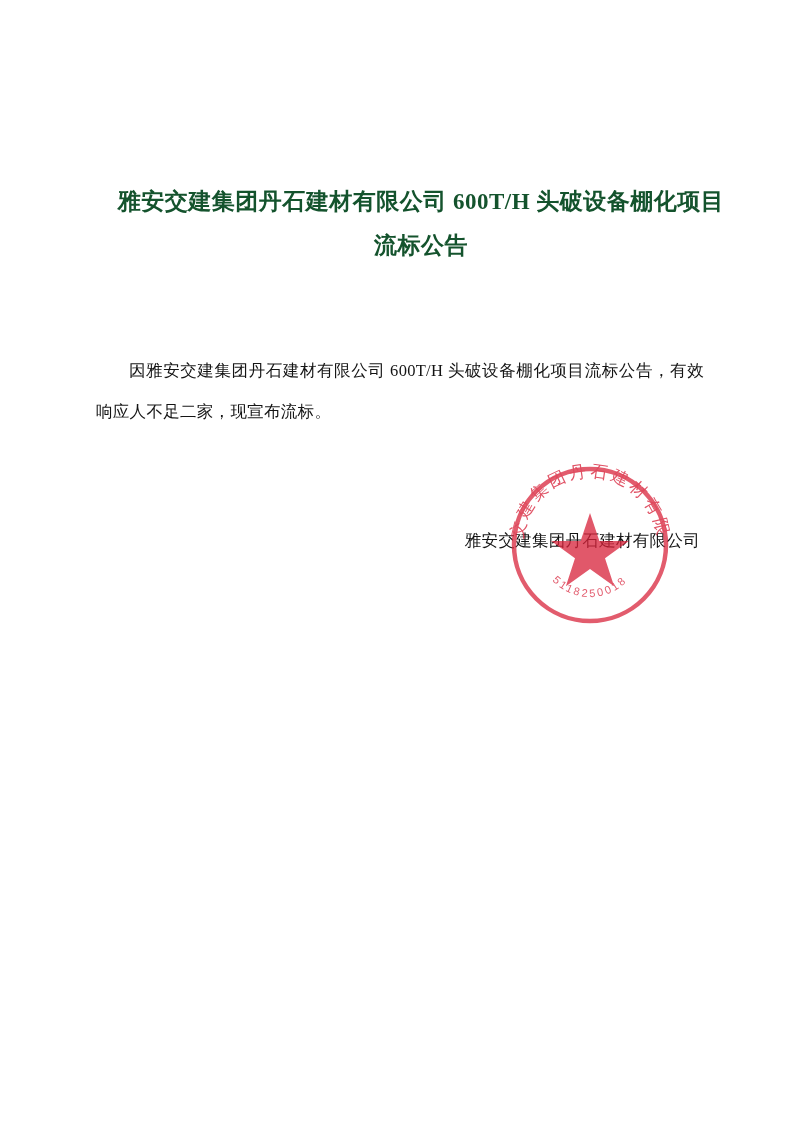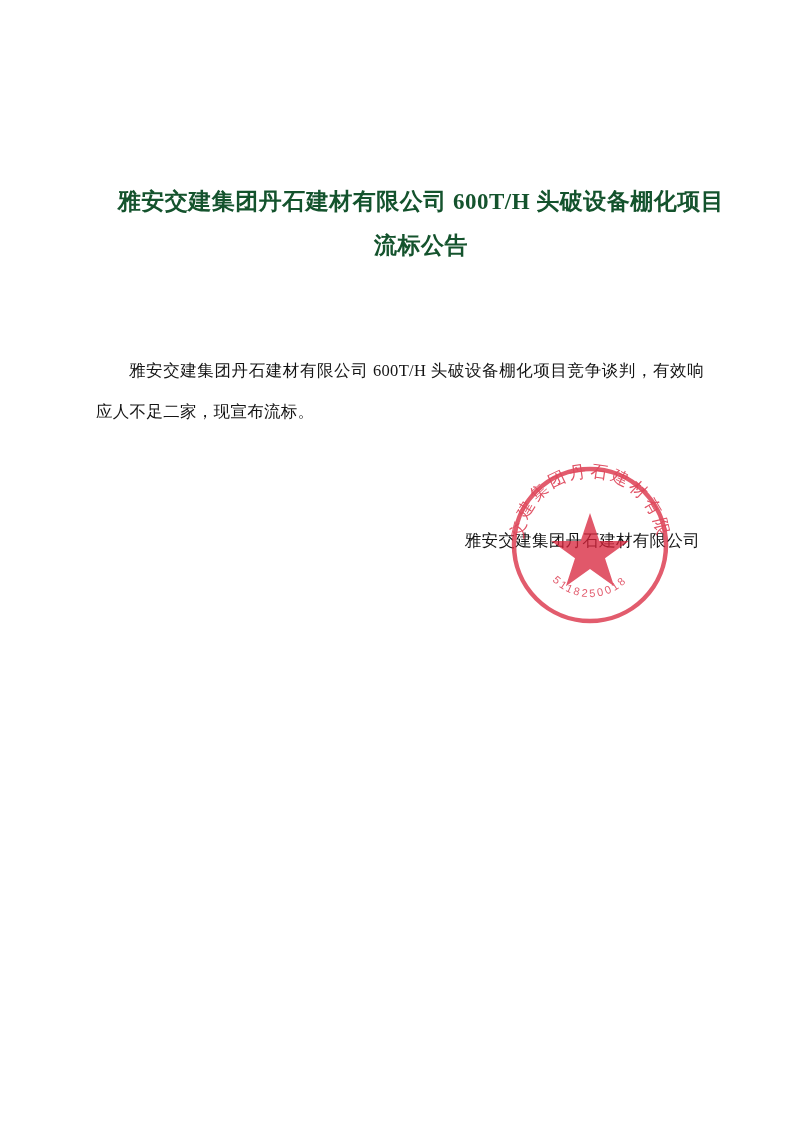--- a/index.html
+++ b/index.html
@@ -99,21 +99,21 @@
   }
 </style>
 </head>
 <body>
 
 <div class="page">
   <div class="doc-body">
 
     <div class="doc-title">雅安交建集团丹石建材有限公司 600T/H 头破设备棚化项目流标公告</div>
 
-    <div class="doc-paragraph">雅安交建集团丹石建材有限公司 600T/H 头破设备棚化项目竞争谈判，有效响应人不足二家，现宣布流标。</div>
+    <div class="doc-paragraph">因雅安交建集团丹石建材有限公司 600T/H 头破设备棚化项目流标公告，有效响应人不足二家，现宣布流标。</div>
 
     <div class="signature-block">
       <span class="signature-line">雅安交建集团丹石建材有限公司</span>
     </div>
 
     <div class="seal">
       <svg viewBox="0 0 180 180" xmlns="http://www.w3.org/2000/svg">
         <defs>
           <path id="sealArcTop" d="M 22,90 A 68,68 0 0 1 158,90" fill="none"></path>
           <path id="sealArcBottom" d="M 38,90 A 52,52 0 0 0 142,90" fill="none"></path>

